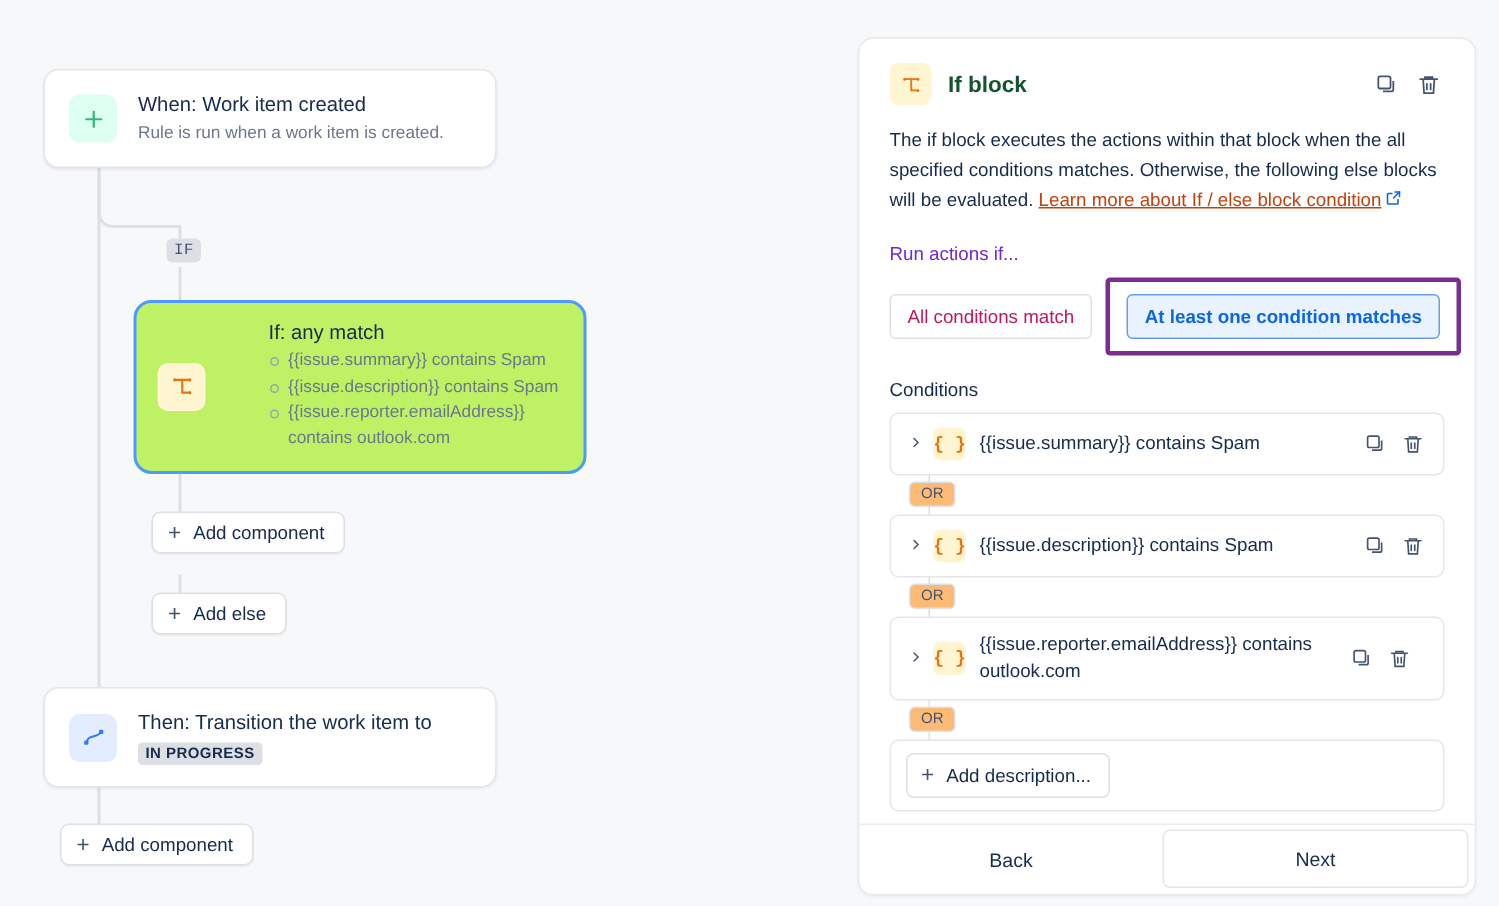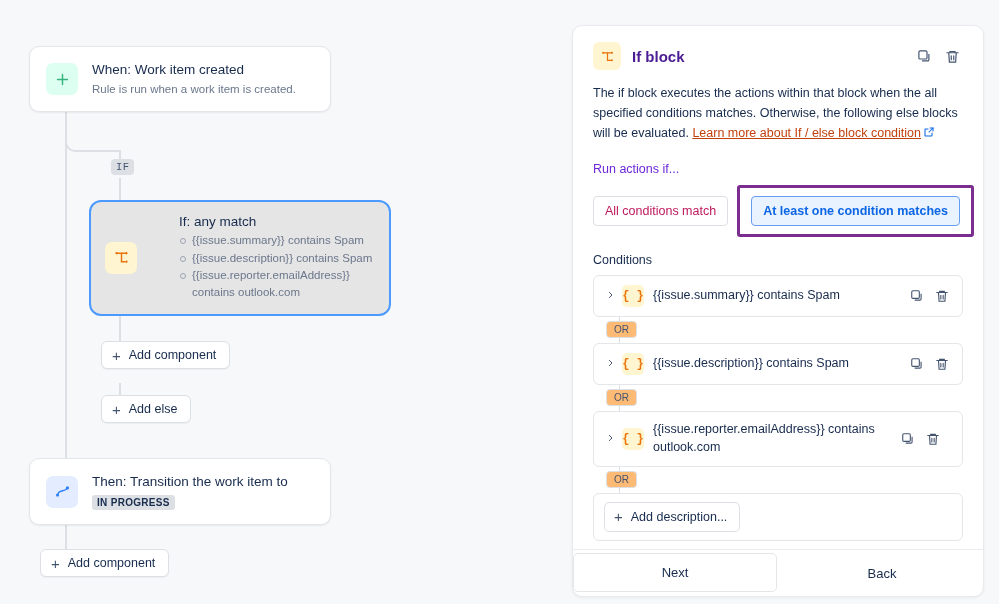--- a/index.html
+++ b/index.html
@@ -45,21 +45,21 @@
   .tile-yellow { background: #fff5d0; }
   .tile-blue { background: #e4edff; }
 
   .rc-title { font-size: 13.5px; color: #172b4d; line-height: 1.35; }
   .rc-sub { font-size: 11.5px; color: #6b778c; line-height: 1.4; margin-top: 2px; }
 
   
   #if-card {
     position: absolute;
     left: 89px; top: 200px; width: 302px;
-    background: #e5e5e5;
+    background: #bef264;
     border: 2px solid #4c9aff;
     border-radius: 12px;
     display: flex; align-items: center;
     padding: 12px 14px;
   }
   #if-card .icon-tile { width: 32px; height: 32px; min-width: 32px; border-radius: 7px;
     display:flex; align-items:center; justify-content:center; margin-right: 14px; }
   .if-head { font-size: 13.5px; color: #172b4d; margin-bottom: 3px; }
   .if-list { list-style: none; margin: 0; padding: 0; }
   .if-list li {
@@ -110,21 +110,21 @@
     box-shadow: 0 1px 3px rgba(9,30,66,0.06);
     overflow: hidden;
   }
   #panel-body { position: absolute; left:0; top:0; right:0; bottom: 47px; padding: 16px 20px 0 20px; }
 
   .panel-head { display: flex; align-items: center; }
   .panel-head .icon-tile {
     width: 28px; height: 28px; min-width: 28px; border-radius: 6px;
     display:flex; align-items:center; justify-content:center; margin-right: 11px;
   }
-  .panel-title { font-size: 15px; font-weight: bold; color: #4c1d95; flex: 1; }
+  .panel-title { font-size: 15px; font-weight: bold; color: #14532d; flex: 1; }
   .head-icon { width: 22px; height: 22px; display: flex; align-items: center; justify-content: center; cursor: pointer; margin-left: 6px; }
 
   .panel-desc { font-size: 12.5px; color: #172b4d; line-height: 1.58; margin-top: 14px; }
   .panel-desc a { color: #c2410c; text-decoration: underline; }
   .ext-link { display: inline-block; vertical-align: -1px; margin-left: 2px; }
 
   .section-label { font-size: 12.5px; color: #6d28d9; margin-top: 18px; }
 
   .toggle-row { display: flex; align-items: center; margin-top: 9px; }
   .seg-btn {
@@ -413,18 +413,18 @@
           <div class="add-cond-btn">
             <span class="plus">+</span>
             <span>Add description...</span>
           </div>
         </div>
       </div>
 
     </div>
 
     <div id="panel-footer">
+      <div class="foot-btn">Back</div>
       <div class="foot-btn foot-next">Next</div>
-      <div class="foot-btn">Back</div>
     </div>
   </div>
 
 </div>
 
 </body></html>

